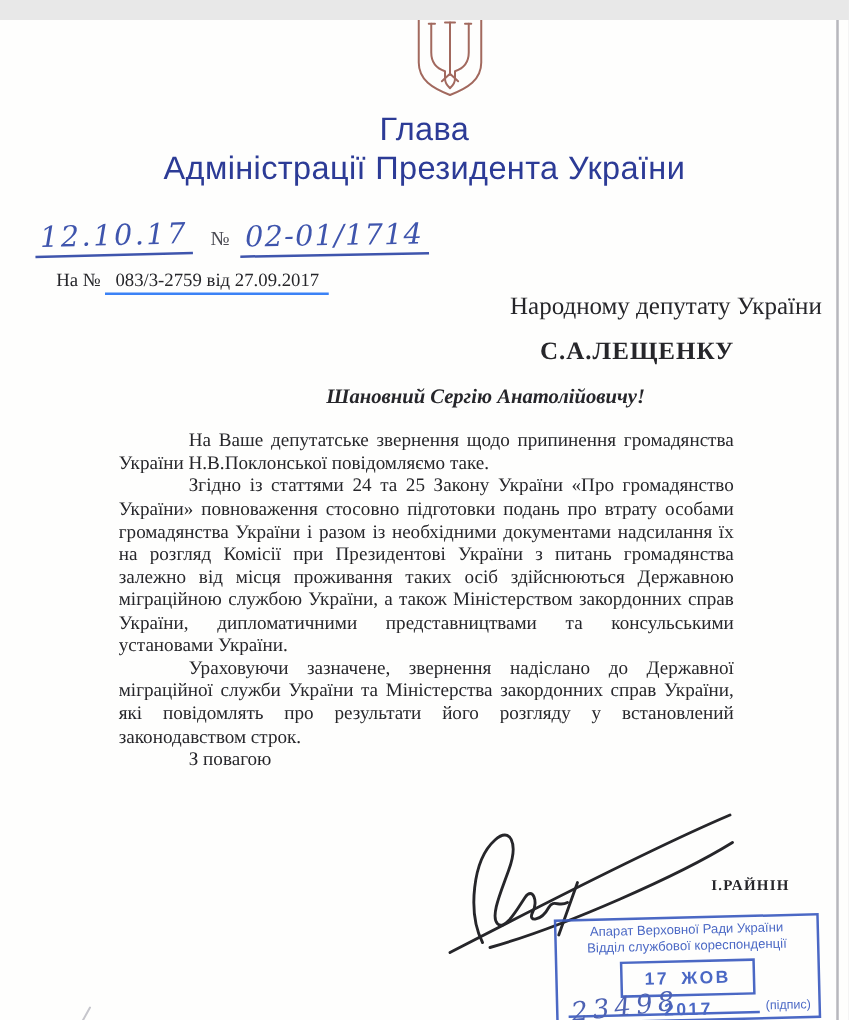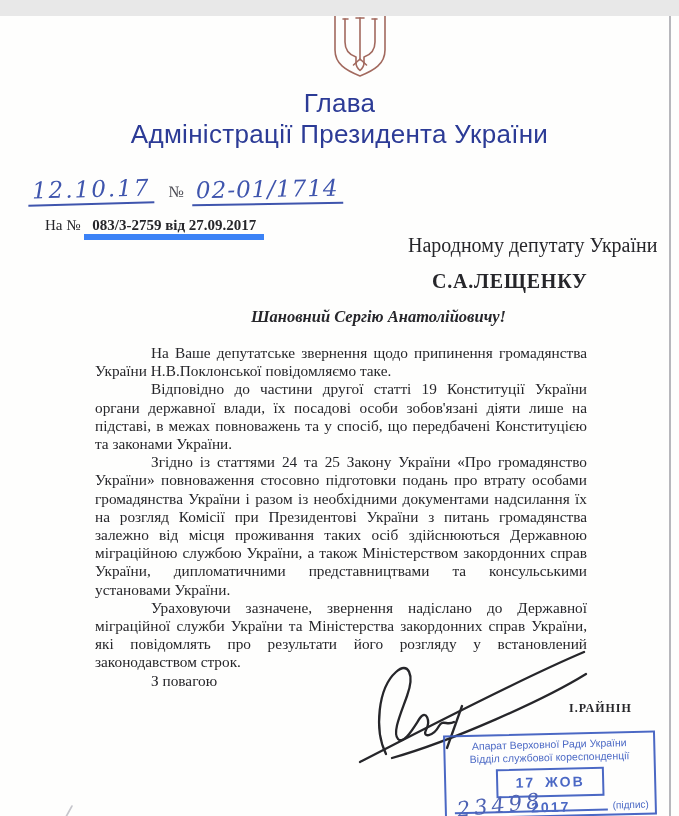--- a/index.html
+++ b/index.html
@@ -27,29 +27,29 @@
     border-bottom:2px solid var(--handwriting-blue,#3f55ad);
     transform:rotate(-1.5deg); padding:0 4px 1px 4px; letter-spacing:2px;
   }
   .ref-no-sign { font-size:16px; color:#4a4a52; margin:0 8px 0 14px; }
   .ref-number {
     display:inline-block; font-size:23px; min-width:140px;
     border-bottom:2px solid var(--handwriting-blue,#3f55ad);
     transform:rotate(-1deg); padding:0 4px 1px 4px; letter-spacing:1px;
   }
   .reply-line { position:absolute; top:201px; left:45px; font-size:15px; }
-  .reply-number { border-bottom:6px solid #3b82f6; padding:0 8px 1px 8px;font-weight:bold; }
+  .reply-number { border-bottom:2px solid #3b82f6; padding:0 8px 1px 8px; }
   
   .recipient { position:absolute; left:408px; top:218px; font-size:20px; }
   .recipient-name {
     font-weight:bold; margin-top:13px; margin-left:24px; letter-spacing:0.8px;
   }
   
   .salutation {
-    position:absolute; top:291px; left:96px; width:490px;
+    position:absolute; top:291px; left:106px; width:490px;
     box-sizing:border-box; padding-left:75px; text-align:center;
     font-weight:bold; font-style:italic; font-size:16.5px;
   }
   .body-text {
     position:absolute; top:328px; left:95px; width:492px;
     font-size:15.3px; line-height:18.2px; text-align:justify;
   }
   .body-text p { margin:0; text-indent:56px;font-family:Liberation Serif, serif; }
   .regards { margin-top:12px; text-indent:56px; text-align:left; }
   
@@ -126,21 +126,20 @@
 
   <div class="recipient">
     <div>Народному депутату України</div>
     <div class="recipient-name">С.А.ЛЕЩЕНКУ</div>
   </div>
 
   <div class="salutation">Шановний Сергію Анатолійовичу!</div>
 
   <div class="body-text">
     <p>На Ваше депутатське звернення щодо припинення громадянства України Н.В.Поклонської повідомляємо таке.</p>
-    <p>Відповідно до частини другої статті 19 Конституції України органи державної влади, їх посадові особи зобов'язані діяти лише на підставі, в межах повноважень та у спосіб, що передбачені Конституцією та законами України.</p>
     <p>Згідно із статтями 24 та 25 Закону України «Про громадянство України» повноваження стосовно підготовки подань про втрату особами громадянства України і разом із необхідними документами надсилання їх на розгляд Комісії при Президентові України з питань громадянства залежно від місця проживання таких осіб здійснюються Державною міграційною службою України, а також Міністерством закордонних справ України, дипломатичними представництвами та консульськими установами України.</p>
     <p>Ураховуючи зазначене, звернення надіслано до Державної міграційної служби України та Міністерства закордонних справ України, які повідомлять про результати його розгляду у встановлений законодавством строк.</p>
     <p class="regards">З повагою</p>
   </div>
 
   <svg class="signature-svg" width="232" height="118" viewBox="0 0 232 118">
     <g fill="none" stroke="#26262a" stroke-width="2.3" stroke-linecap="round">
       <path d="M4,114 C58,86 162,32 228,4"></path>
       <path d="M36,110 C96,93 188,52 230,26"></path>
       <path d="M30,106 C18,82 22,40 40,24 C52,13 59,26 51,48 C45,65 36,85 42,91 C48,97 58,79 64,70 C70,61 75,73 70,82 C66,90 77,89 83,78 C87,71 91,78 98,74"></path>

